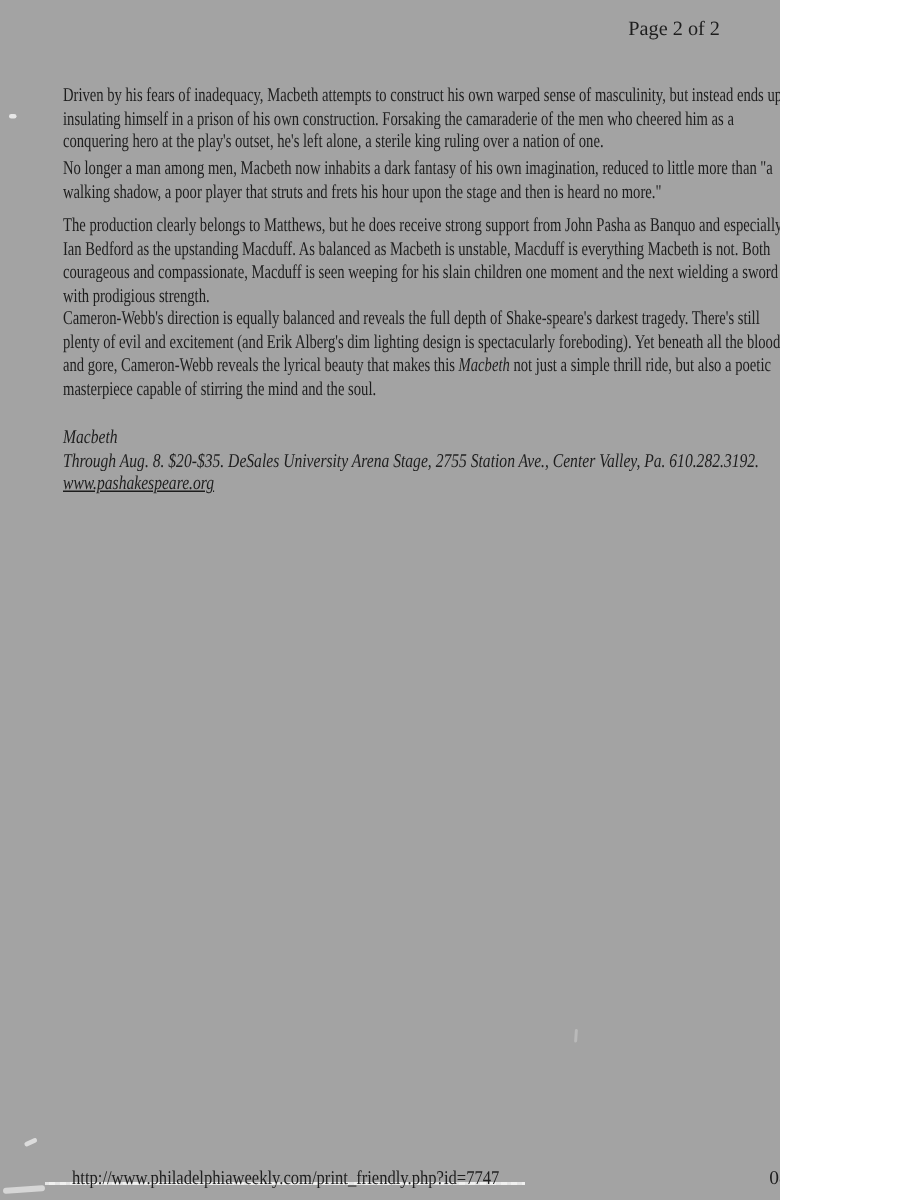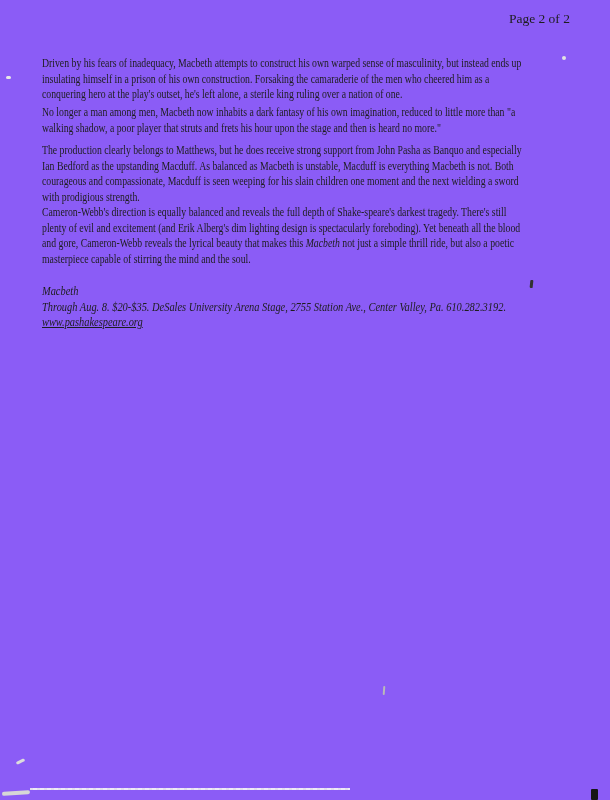--- a/index.html
+++ b/index.html
@@ -2,23 +2,23 @@
 <html><head>
 <meta charset="utf-8">
 <style>
   html, body {
     margin: 0;
     padding: 0;
     background: #ffffff;
   }
   .page {
     position: relative;
-    width: 610px;
+    width: 520px;
     height: 800px;
-    background: #8b5cf6;
+    background: #a3a3a3;
     overflow: hidden;
     font-family: "Liberation Serif", serif;
     color: #1d1d1d;
   }
   .page-number {
     position: absolute;
     top: 11px;
     right: 40px;
     font-size: 13.5px;
     line-height: 16px;
@@ -143,14 +143,18 @@
 
   <div class="artifact mark-apostrophe"></div>
   <div class="artifact mark-speck"></div>
   <div class="artifact mark-corner"></div>
   <div class="artifact mark-smudge-1"></div>
   <div class="artifact mark-smudge-2"></div>
   <div class="artifact mark-noise-line"></div>
   <div class="artifact mark-dot-left"></div>
   <div class="artifact mark-dot-topright"></div>
 
+  <div class="footer">
+    <div class="footer-url">http://www.philadelphiaweekly.com/print_friendly.php?id=7747</div>
+    <div class="footer-date">08/03/2004</div>
+  </div>
 
 </div>
 
 </body></html>

